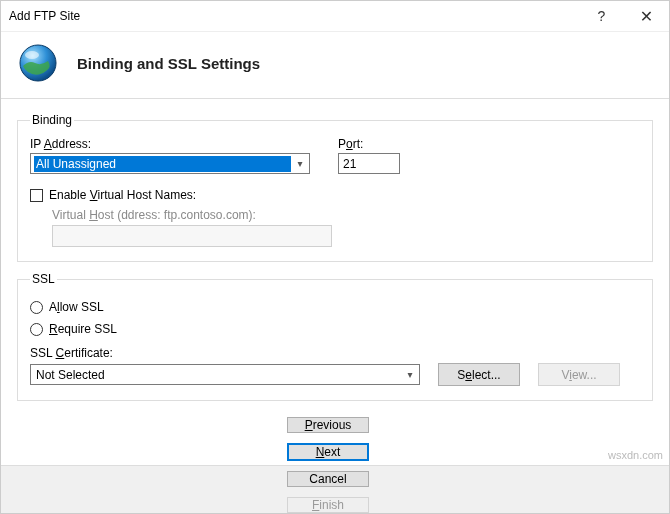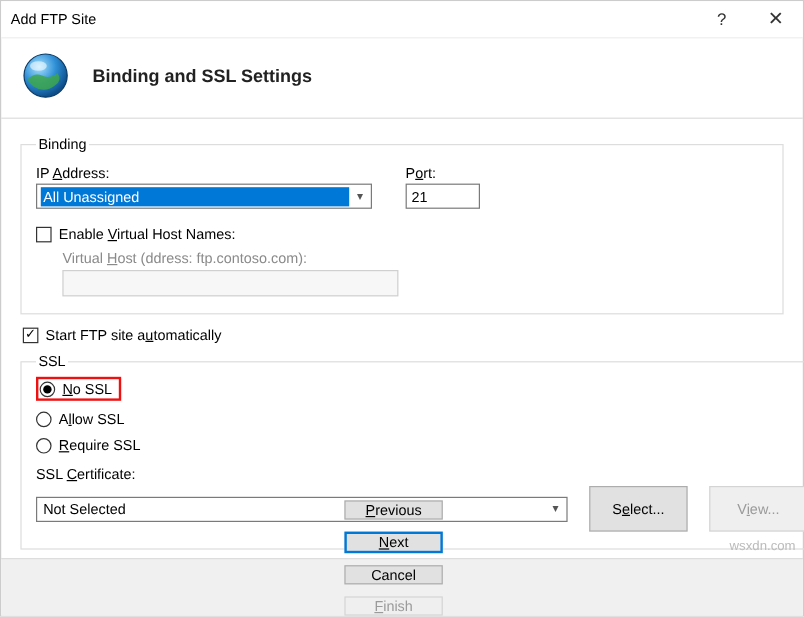--- a/index.html
+++ b/index.html
@@ -179,24 +179,24 @@
   .ssl-cert-label {
     margin-top: 10px;
     font-size: 12px;
   }
   .cert-row {
     display: flex;
     align-items: center;
     gap: 18px;
     margin-top: 3px;
   }
-  .cert-combo { width: 443px; }
+  .cert-combo { width: 390px; }
   .btn {
     min-width: 82px;
-    height: 38px;
+    height: 23px;
     border: 1px solid #adadad;
     background: #e1e1e1;
     font-size: 12px;
     display: flex;
     align-items: center;
     justify-content: center;
     padding: 0 8px;
     box-sizing: border-box;
   }
   .btn.disabled {
@@ -295,37 +295,25 @@
       </div>
 
       <div class="vhost-block">
         <span class="vhost-label">
           <span>Virtual </span><span class="under">H</span><span>ost (ddress: ftp.contoso.com):</span>
         </span>
         <div class="vhost-input"></div>
       </div>
     </fieldset>
 
-    <div class="auto-row">
-      <span class="chk checked"></span>
-      <span>
-        <span>Start FTP site a</span><span class="under">u</span><span>tomatically</span>
-      </span>
-    </div>
 
     <fieldset class="group ssl-group">
       <legend>SSL</legend>
 
       <div class="radios">
-        <span class="highlight-box">
-          <span class="rad selected"></span>
-          <span>
-            <span></span><span class="under">N</span><span>o SSL</span>
-          </span>
-        </span>
 
         <div class="radio-row">
           <span class="rad"></span>
           <span>
             <span>A</span><span class="under">l</span><span>low SSL</span>
           </span>
         </div>
 
         <div class="radio-row">
           <span class="rad"></span>

